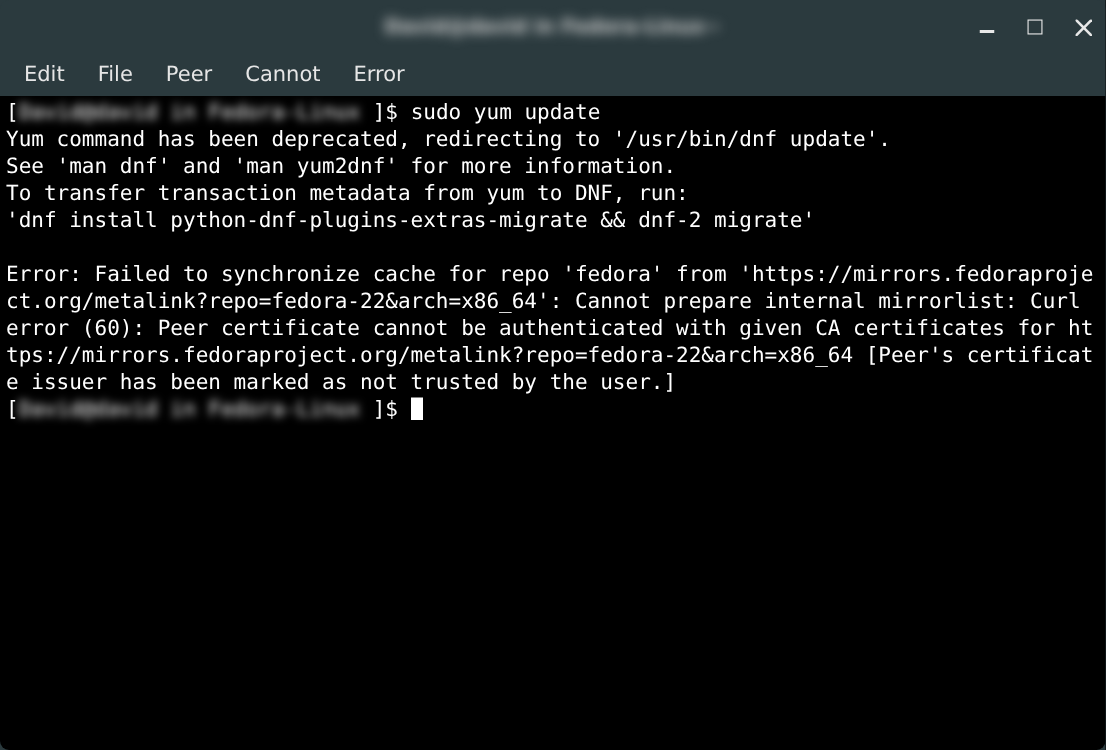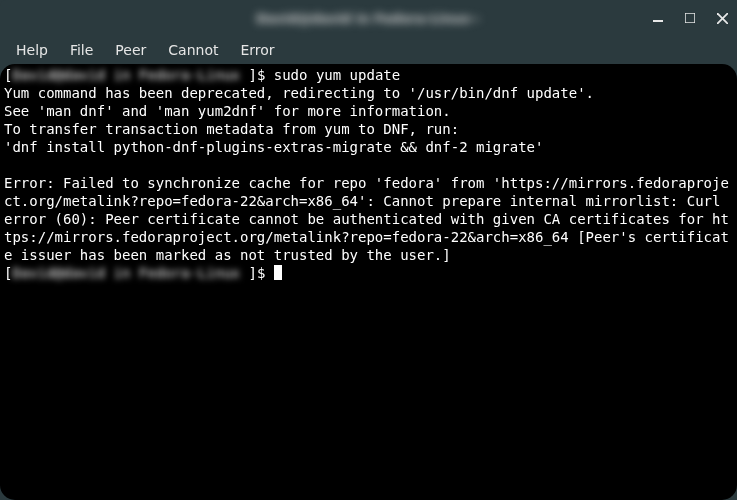--- a/index.html
+++ b/index.html
@@ -70,21 +70,20 @@
       height: calc(500px - 36px - 28px);
       padding: 2px 4px;
       font-family: "DejaVu Sans Mono", "Liberation Mono", monospace;
       font-size: 14px;
       line-height: 18px;
       color: #ffffff;
       white-space: pre-wrap;
       word-break: break-all;
       overflow: hidden;
       position: relative;
-      border-radius: 15px;
     }
     .prompt-user {
       filter: blur(3px);
       user-select: none;
     }
     .cursor-block {
       display: inline-block;
       width: 8px;
       height: 15px;
       background: #ffffff;
@@ -111,21 +110,21 @@
     <div class="win-btn">
       <svg width="11" height="11" viewBox="0 0 10 10">
           <line x1="0" y1="0" x2="10" y2="10" stroke="currentColor" stroke-width="1.6"></line>
           <line x1="10" y1="0" x2="0" y2="10" stroke="currentColor" stroke-width="1.6"></line>
         </svg>
     </div>
   </div>
 </div>
 
 <div class="menubar">
-  <span class="menu-item">Help</span>
+  <span class="menu-item">Edit</span>
   <span class="menu-item">File</span>
   <span class="menu-item">Peer</span>
   <span class="menu-item">Cannot</span>
   <span class="menu-item">Error</span>
 </div>
 
 <div class="terminal">[<span class="prompt-user">David@david in Fedora-Linux </span><span>]$ </span><span>sudo yum update</span>
 <span>Yum command has been deprecated, redirecting to '/usr/bin/dnf update'.
 See 'man dnf' and 'man yum2dnf' for more information.
 To transfer transaction metadata from yum to DNF, run:

